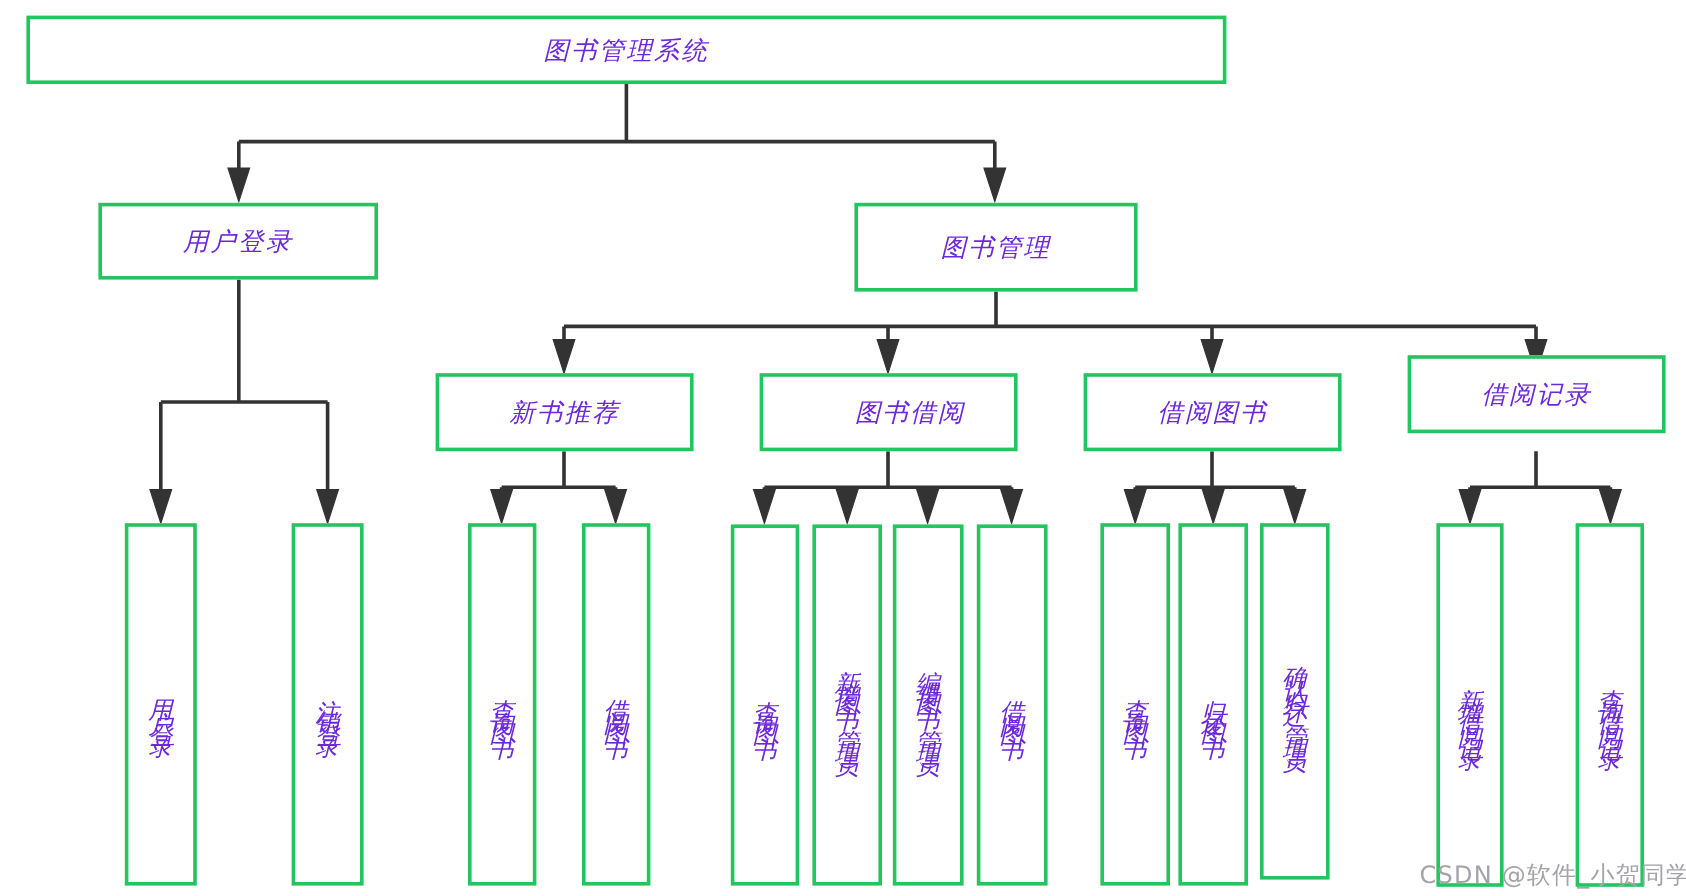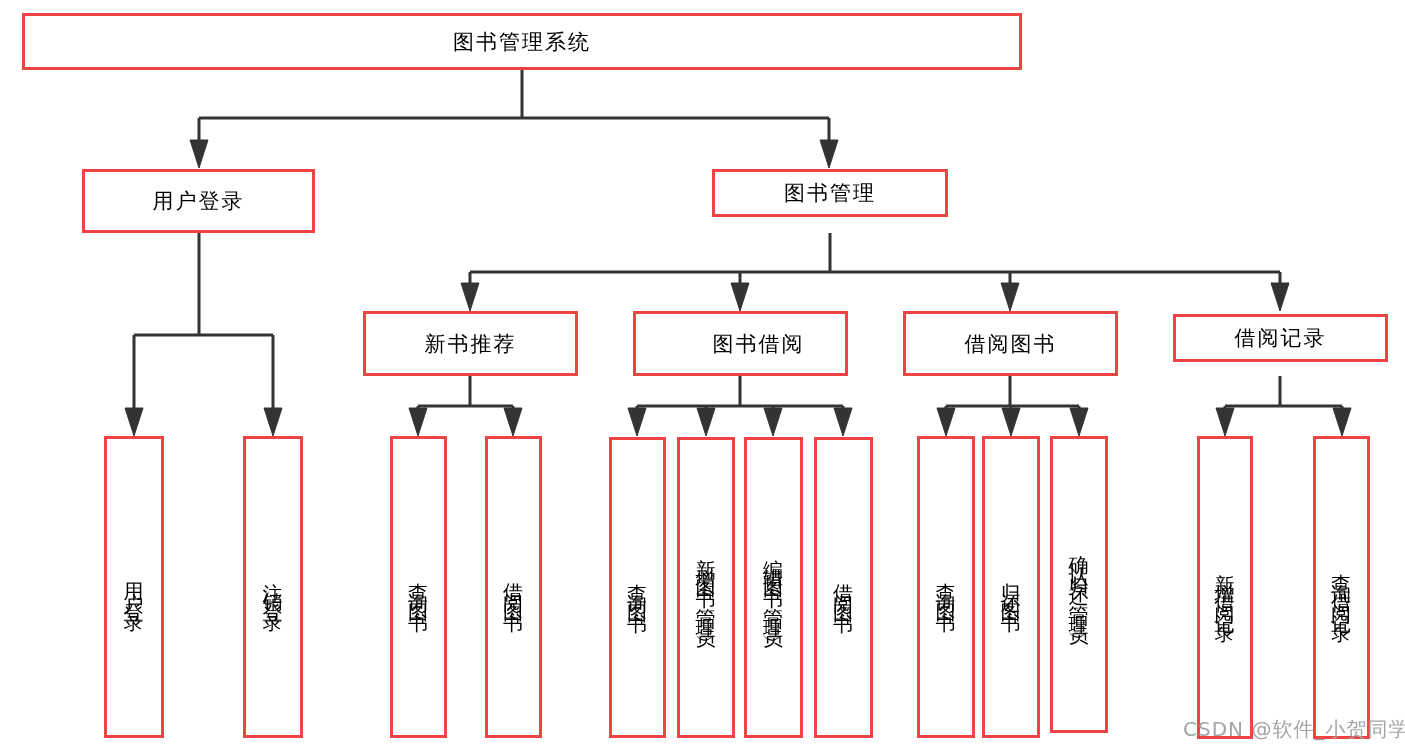--- a/index.html
+++ b/index.html
@@ -15,30 +15,31 @@
     position: absolute;
     left: 0; top: 0;
     width: 1405px; height: 747px;
     pointer-events: none;
   }
   svg.wires path { stroke: #333333; stroke-width: 3; fill: none; }
   svg.wires polygon { fill: #333333; stroke: #333333; stroke-width: 1; }
   .node {
     position: absolute;
     box-sizing: border-box;
-    border: 3px solid #ef4444;
+    border: 3px solid #22c55e;
     background: #ffffff;
     display: flex;
     align-items: center;
     justify-content: center;
-    color: #000000;
+    color: #6d28d9;
     font-size: 21px;
     letter-spacing: 2px;
     text-align: center;
     white-space: nowrap;
+    font-style: italic;
   }
   .node.tall span {
     writing-mode: vertical-rl;
     text-orientation: mixed;
     font-size: 20px;
     letter-spacing: 10px;
     line-height: 1;
     white-space: nowrap;
   }
   .watermark {
@@ -100,34 +101,34 @@
     </g>
   </svg>
 
   <div class="node" style="left:22px; top:13px; width:1000px; height:57px;">
     <span>图书管理系统</span>
   </div>
 
   <div class="node" style="left:82px; top:169px; width:233px; height:64px;">
     <span>用户登录</span>
   </div>
-  <div class="node" style="left:712px; top:169px; width:236px; height:48px;">
+  <div class="node" style="left:712px; top:169px; width:236px; height:74px;">
     <span>图书管理</span>
   </div>
 
   <div class="node" style="left:363px; top:311px; width:215px; height:65px;align-items:center;">
     <span>新书推荐</span>
   </div>
   <div class="node" style="left:633px; top:311px; width:215px; height:65px;padding-left:36px;">
     <span>图书借阅</span>
   </div>
   <div class="node" style="left:903px; top:311px; width:215px; height:65px;">
     <span>借阅图书</span>
   </div>
-  <div class="node" style="left:1173px; top:314px; width:215px; height:48px;">
+  <div class="node" style="left:1173px; top:296px; width:215px; height:65px;">
     <span>借阅记录</span>
   </div>
 
   <div class="node tall" style="left:104px; top:436px; width:60px; height:302px;">
     <span>用户登录</span>
   </div>
   <div class="node tall" style="left:243px; top:436px; width:60px; height:302px;">
     <span>注销登录</span>
   </div>
 

